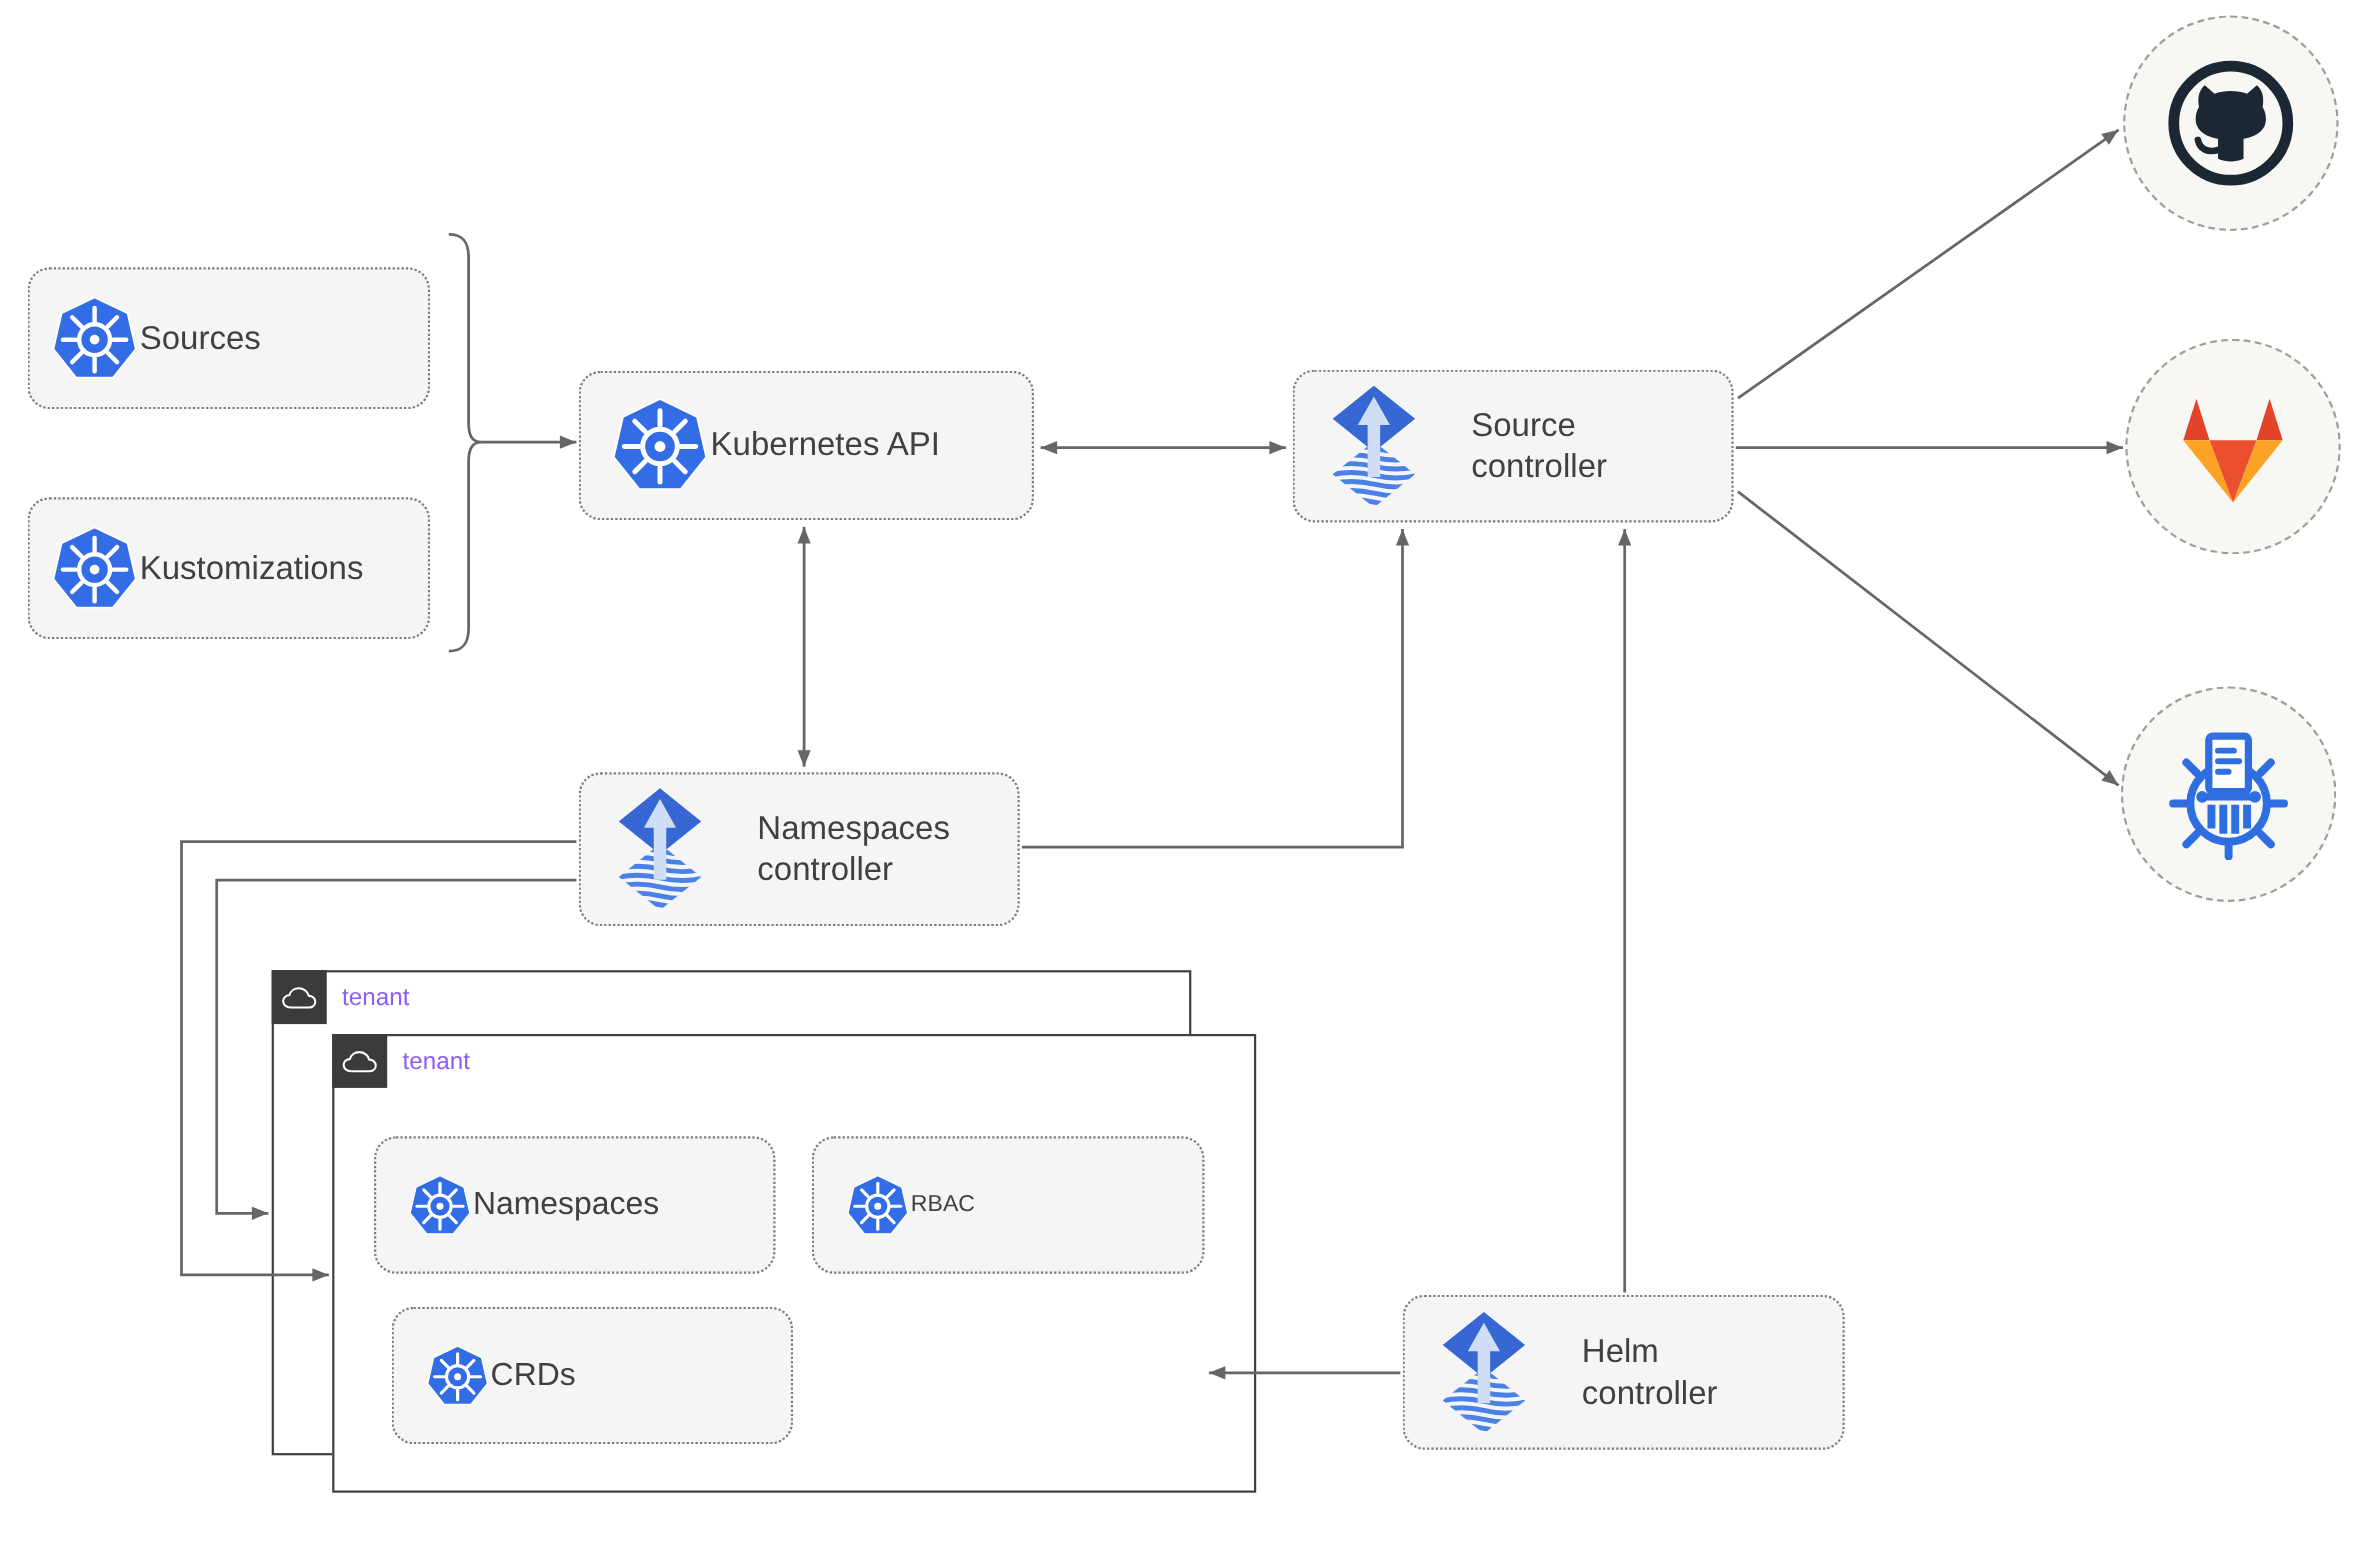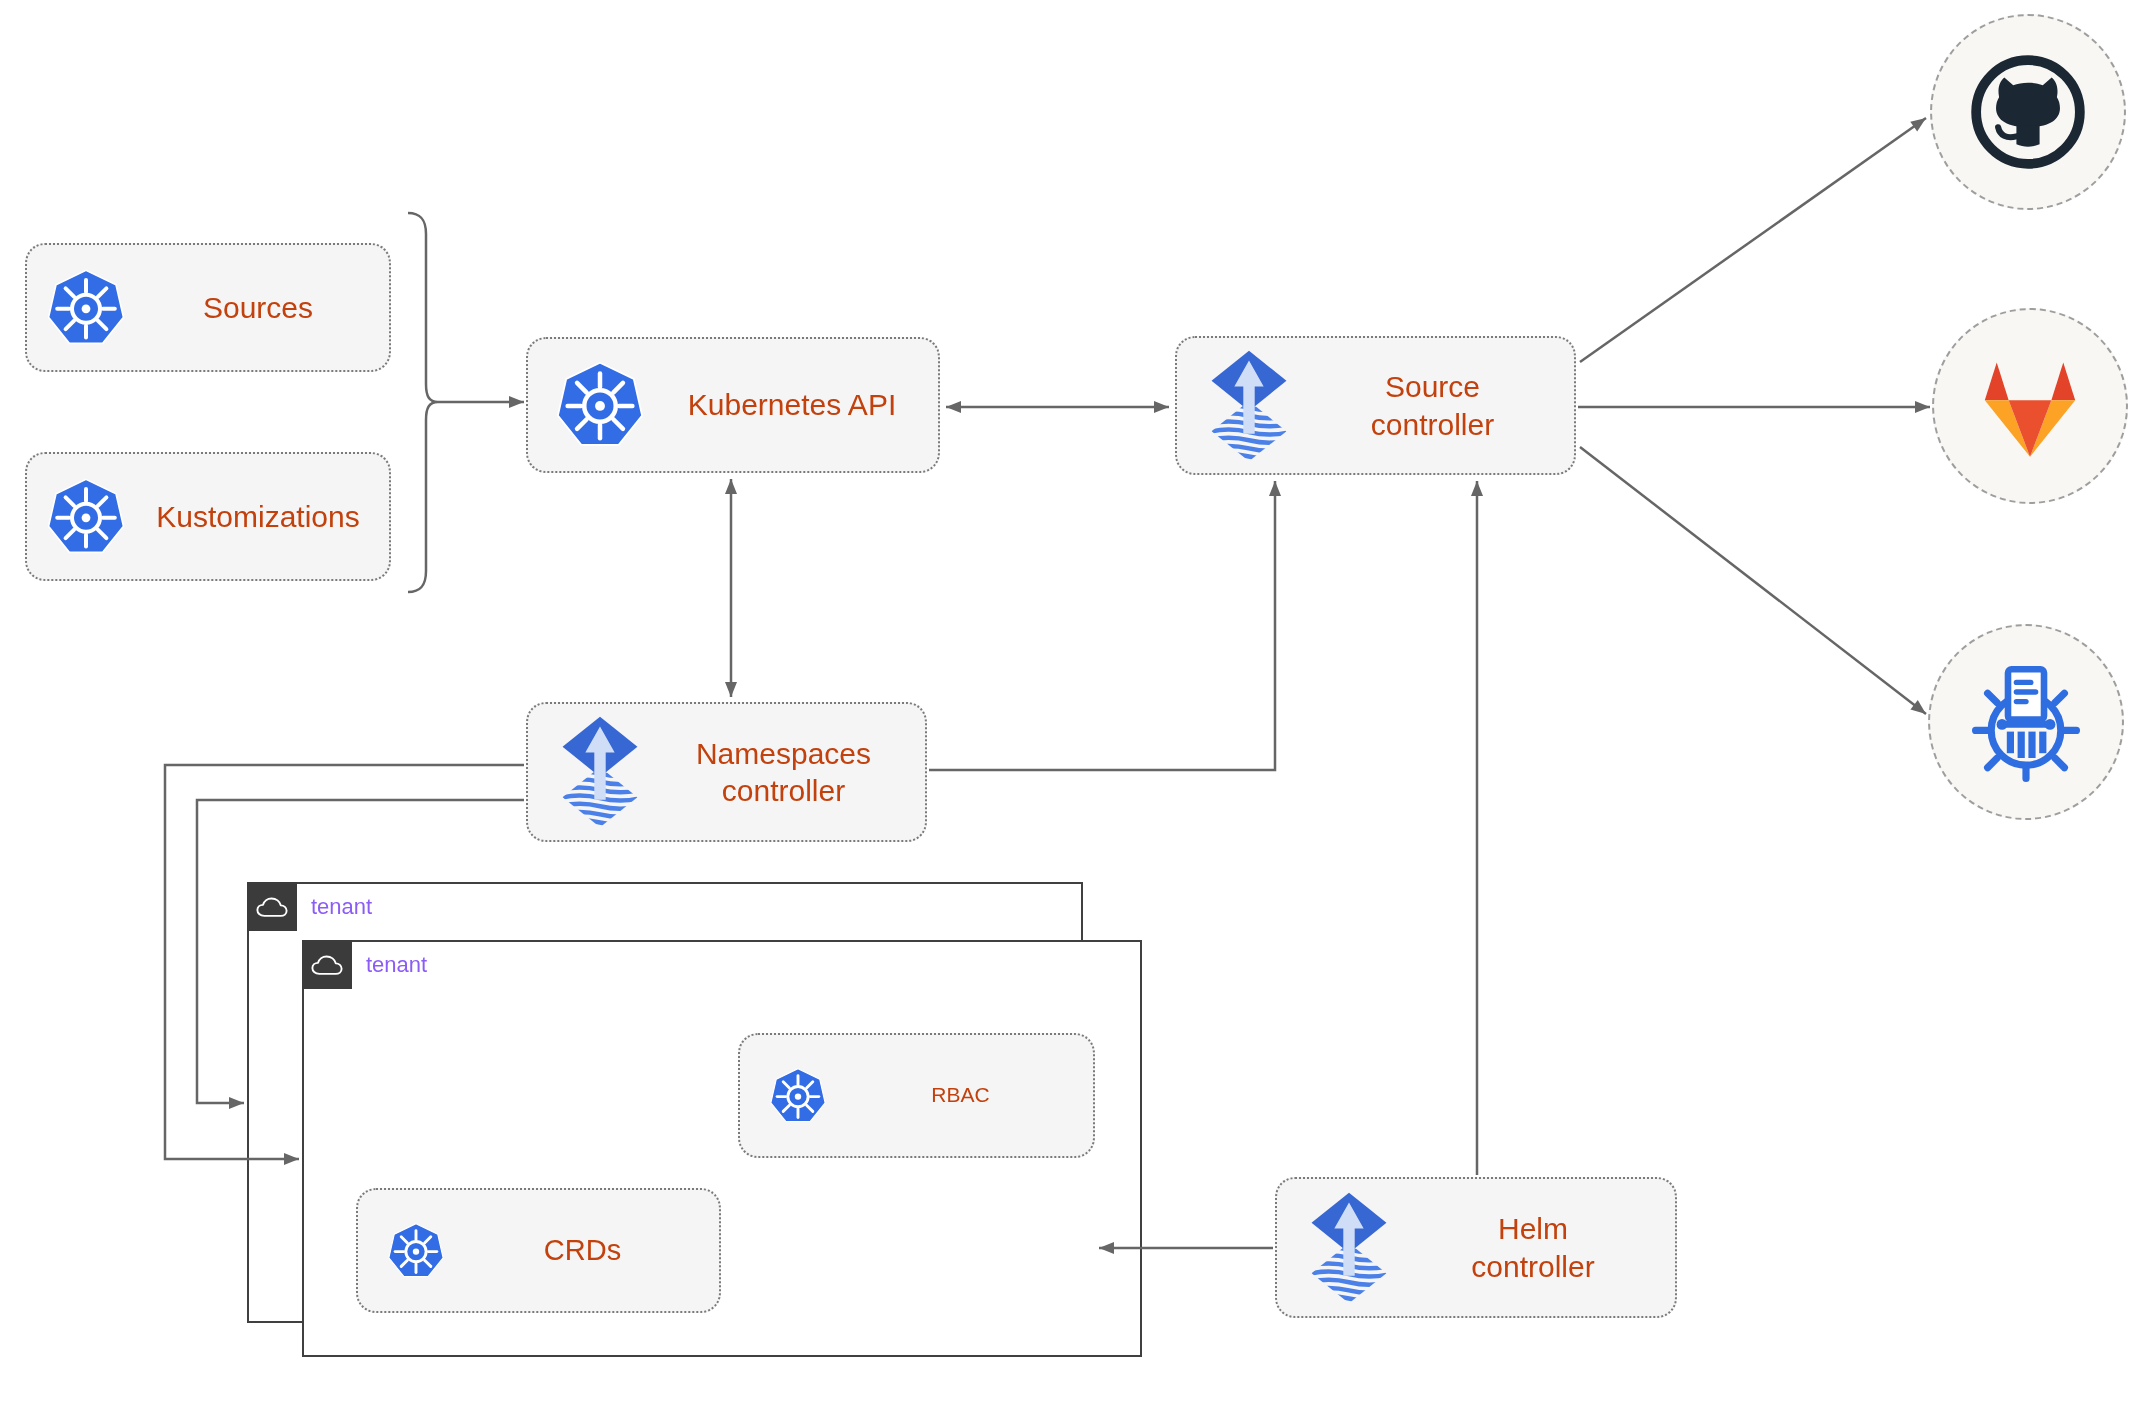--- a/index.html
+++ b/index.html
@@ -4,21 +4,21 @@
 <style>
   html,body{margin:0;padding:0;background:#fff;}
   body{font-family:"Liberation Sans",sans-serif;color:#000;}
   #canvas{position:relative;width:2144px;height:1407px;background:#fff;overflow:hidden;}
 
   
   .node{position:absolute;background:var(--c-node-fill,#f5f5f5);
         border:2px dotted var(--c-node-border,#7a7a7a);border-radius:20px;
         display:flex;align-items:center;box-sizing:border-box;z-index:3;}
   .node .ic{flex:0 0 auto;display:flex;align-items:center;justify-content:center;}
-  .node .lbl{flex:1 1 0;text-align:center;font-size:30px;line-height:1.25;color:#c2410c;}
+  .node .lbl{flex:1 1 0;font-size:30px;line-height:1.25;color:#404040;}
   .node .lbl.wrap{max-width:190px;margin:0 auto;}
 
   
   .tenant{position:absolute;background:#fff;border:2px solid var(--c-tenant-border,#404040);box-sizing:border-box;}
   .tenant .tab{position:absolute;left:-2px;top:-2px;width:50px;height:49px;
                background:var(--c-tab,#3b3b3b);display:flex;align-items:center;justify-content:center;}
   .tenant .tlabel{position:absolute;left:62px;top:0;height:46px;line-height:46px;font-size:22px;color:#8b5cf6;}
 
   
   .provider{position:absolute;width:196px;height:196px;border-radius:50%;
@@ -198,20 +198,28 @@
 
   <div class="node" style="left:1275px;top:1177px;width:402px;height:141px">
     <span class="ic" style="margin-left:30px">
       <svg width="84" height="114">
           <use href="#sym-flux"></use>
         </svg>
       </span>
     <span class="lbl wrap">Helm controller</span>
   </div>
 
+  <div class="node" style="left:340px;top:1033px;width:365px;height:125px">
+    <span class="ic" style="margin-left:28px">
+      <svg width="60" height="58">
+          <use href="#sym-k8s"></use>
+        </svg>
+      </span>
+    <span class="lbl" style="font-size:29px">Namespaces</span>
+  </div>
 
   <div class="node" style="left:738px;top:1033px;width:357px;height:125px">
     <span class="ic" style="margin-left:28px">
       <svg width="60" height="58">
           <use href="#sym-k8s"></use>
         </svg>
       </span>
     <span class="lbl" style="font-size:21px">RBAC</span>
   </div>
 

